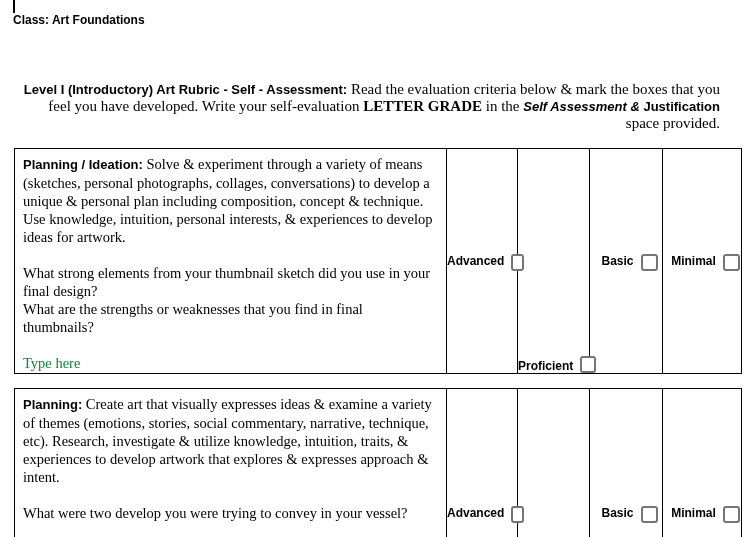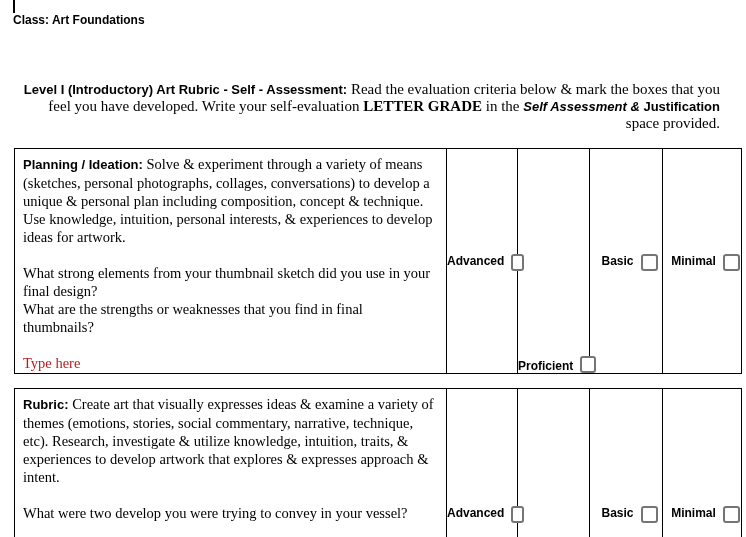--- a/index.html
+++ b/index.html
@@ -67,21 +67,21 @@
   }
   .criteria-title {
     font-family: "Liberation Sans", sans-serif;
     font-weight: bold;
     font-size: 13px;
   }
   .criteria-desc { margin: 0; }
   .question-line { margin: 0; font-family: Liberation Serif, serif; }
   .line-gap { height: 18px; }
   .type-here-link {
-    color: #b91c1c;
+    color: #15803d;
     text-decoration: none;
     font-size: 14.5px;
     cursor: pointer;
   }
   .level-cell {
     box-sizing: border-box;
     border-left: 1px solid #000000;
     display: flex;
     flex-direction: row;
     align-items: center;
@@ -143,21 +143,21 @@
       <div class="level-checkbox"></div>
     </div>
     <div class="level-cell c4">
       <div class="level-label">Minimal</div>
       <div class="level-checkbox"></div>
     </div>
   </div>
 
   <div class="rubric-table t2">
     <div class="criteria-cell">
-      <p class="criteria-desc"><span class="criteria-title">Rubric:</span><span> Create art that visually expresses ideas &amp; examine a variety of themes (emotions, stories, social commentary, narrative, technique, etc). Research, investigate &amp; utilize knowledge, intuition, traits, &amp; experiences to develop artwork that explores &amp; expresses approach &amp; intent.</span></p>
+      <p class="criteria-desc"><span class="criteria-title">Planning:</span><span> Create art that visually expresses ideas &amp; examine a variety of themes (emotions, stories, social commentary, narrative, technique, etc). Research, investigate &amp; utilize knowledge, intuition, traits, &amp; experiences to develop artwork that explores &amp; expresses approach &amp; intent.</span></p>
       <div class="line-gap"></div>
       <p class="question-line">What were two develop you were trying to convey in your vessel?</p>
     </div>
     <div class="level-cell c1">
       <div class="level-label">Advanced</div>
       <div class="level-checkbox"></div>
     </div>
     <div class="level-cell c2">
       <div class="level-label">Proficient</div>
       <div class="level-checkbox"></div>

